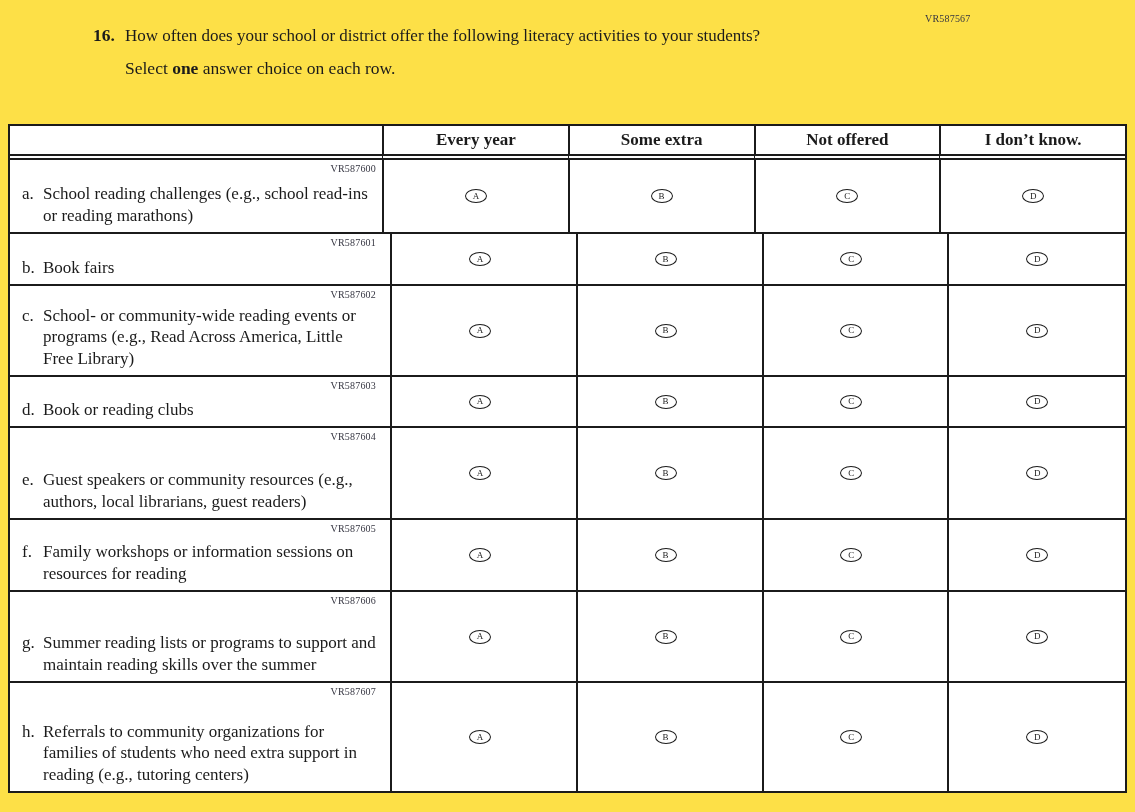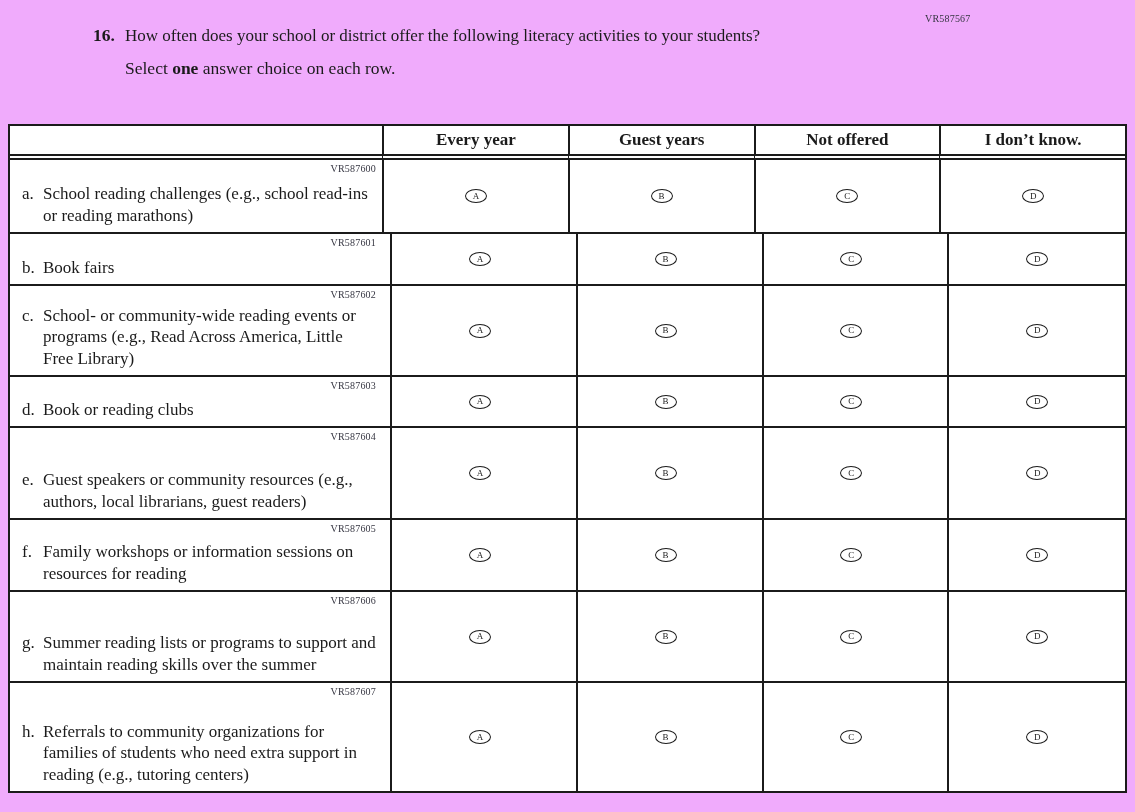--- a/index.html
+++ b/index.html
@@ -8,21 +8,21 @@
     --code_ink: #363642;
   }
   * { box-sizing: border-box; margin: 0; padding: 0; }
   html, body { background: #ffffff; }
   body { font-family: "Liberation Serif", "DejaVu Serif", serif; color: var(--ink); }
 
   .page {
     position: relative;
     width: 1135px;
     height: 812px;
-    background: #f0abfc;
+    background: #fde047;
     overflow: hidden;
   }
 
   .form-code {
     position: absolute;
     left: 925px;
     top: 13px;
     font-size: 10px;
     letter-spacing: 0.2px;
     color: var(--code_ink);
@@ -152,21 +152,21 @@
     </div>
   </div>
 
   <div class="qtable">
     <div class="trow thead">
       <div class="cell label-cell"></div>
       <div class="cell opt-cell">
           <span class="hlabel">Every year</span>
         </div>
       <div class="cell opt-cell">
-          <span class="hlabel">Guest years</span>
+          <span class="hlabel">Some extra</span>
         </div>
       <div class="cell opt-cell">
           <span class="hlabel">Not offered</span>
         </div>
       <div class="cell opt-cell">
           <span class="hlabel">I don’t know.</span>
         </div>
     </div>
     <div id="rows">
   <div class="trow">

